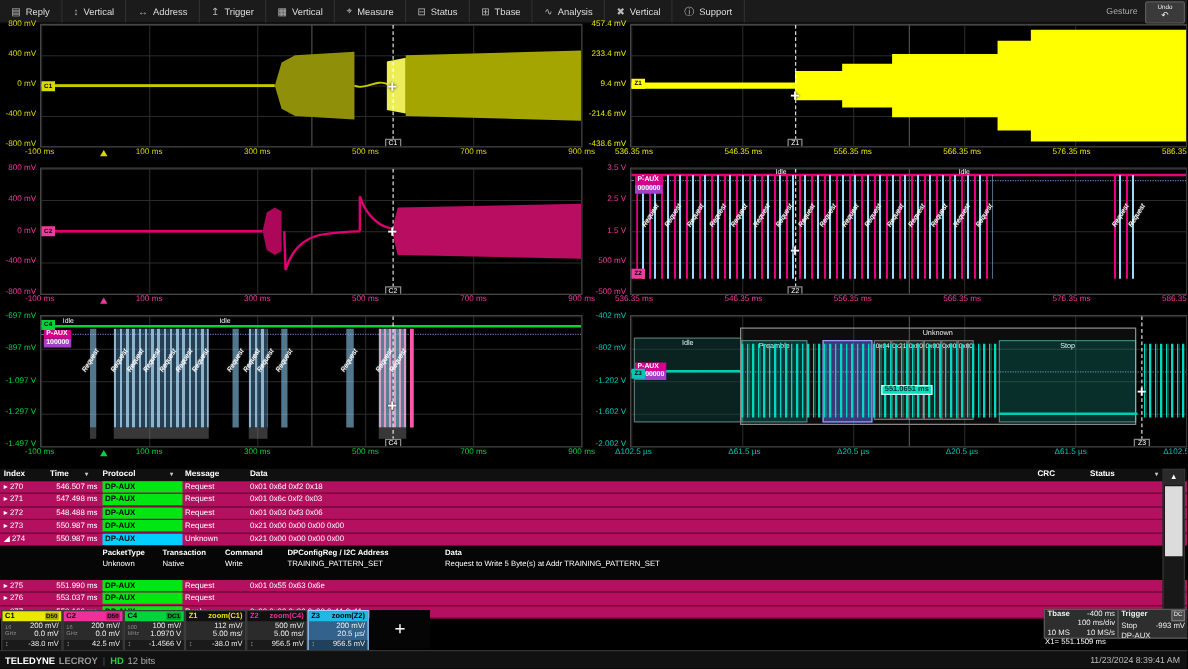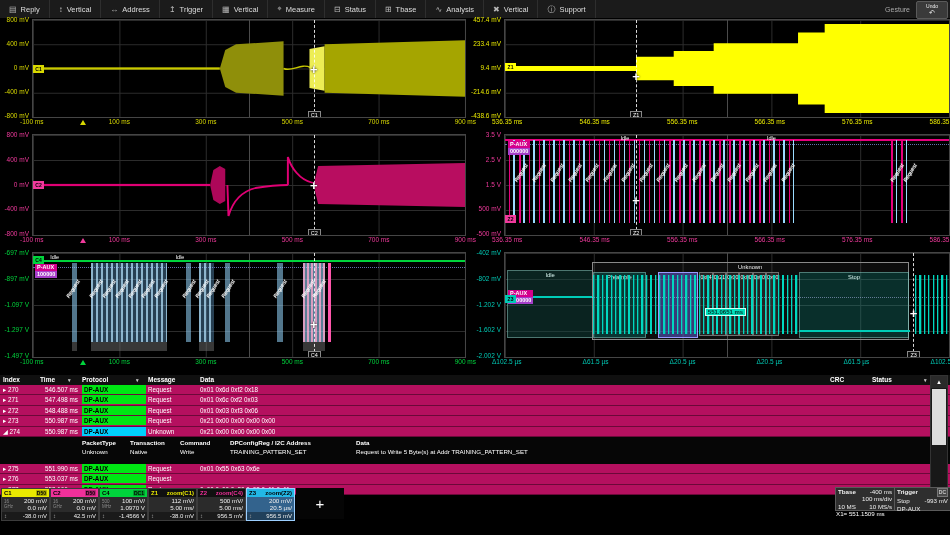--- a/index.html
+++ b/index.html
@@ -631,14 +631,22 @@
     <div class="row">
         <span>Stop</span>
         <span>-993 mV</span>
       </div>
     <div class="row">
         <span>DP-AUX</span>
       </div>
   </div>
   <div id="x1row">X1=  551.1509 ms</div>
 
+  <div id="statusbar">
+    <span class="b-a">TELEDYNE</span>
+    <span class="b-b">LECROY</span>
+    <span class="sep">|</span>
+    <span class="hd12">HD</span>
+    <span class="bits">12 bits</span>
+    <span class="dt">11/23/2024 8:39:41 AM</span>
+  </div>
 
 </div>
 
 </body></html>

